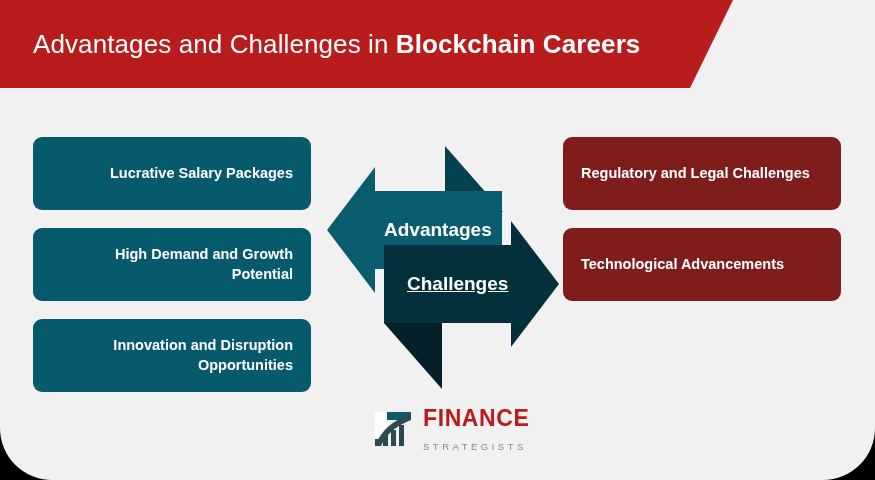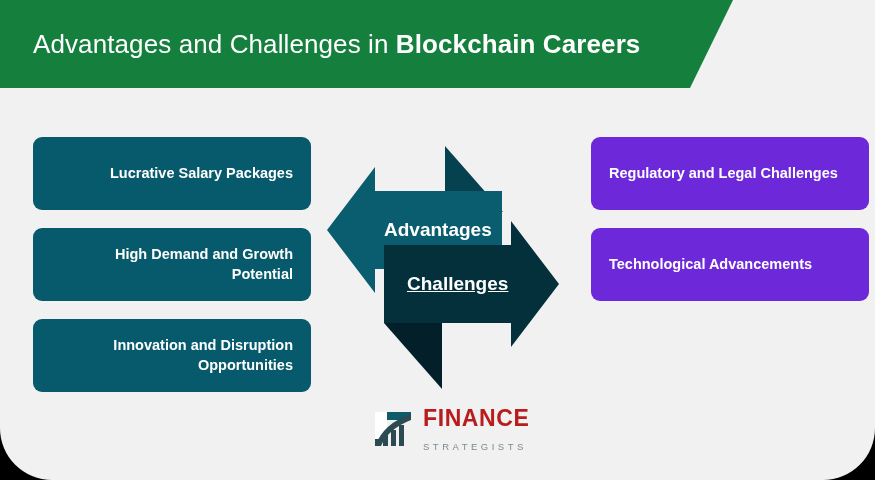--- a/index.html
+++ b/index.html
@@ -21,21 +21,21 @@
     overflow: hidden;
   }
 
   
   .header-banner {
     position: absolute;
     left: 0;
     top: 0;
     width: 733px;
     height: 88px;
-    background: #15803d;
+    background: #b91c1c;
     -webkit-clip-path: polygon(0 0, 733px 0, 690px 88px, 0 88px);
     clip-path: polygon(0 0, 733px 0, 690px 88px, 0 88px);
     display: flex;
     align-items: center;
   }
   .header-title {
     color: #ffffff;
     font-size: 26px;
     font-weight: 400;
     letter-spacing: 0.1px;
@@ -70,24 +70,23 @@
     font-weight: 700;
     line-height: 1.32;
     padding: 0 18px;
   }
   .card-left {
     background: #065a6b;
     justify-content: flex-end;
     text-align: right;
   }
   .card-right {
-    background: #6d28d9;
+    background: #7f1d1d;
     justify-content: flex-start;
     text-align: center;
-    margin-left: 28px;
   }
 
   
   .arrows {
     position: absolute;
     left: 327px;
     top: 146px;
     width: 232px;
     height: 238px;
     text-align: center;

